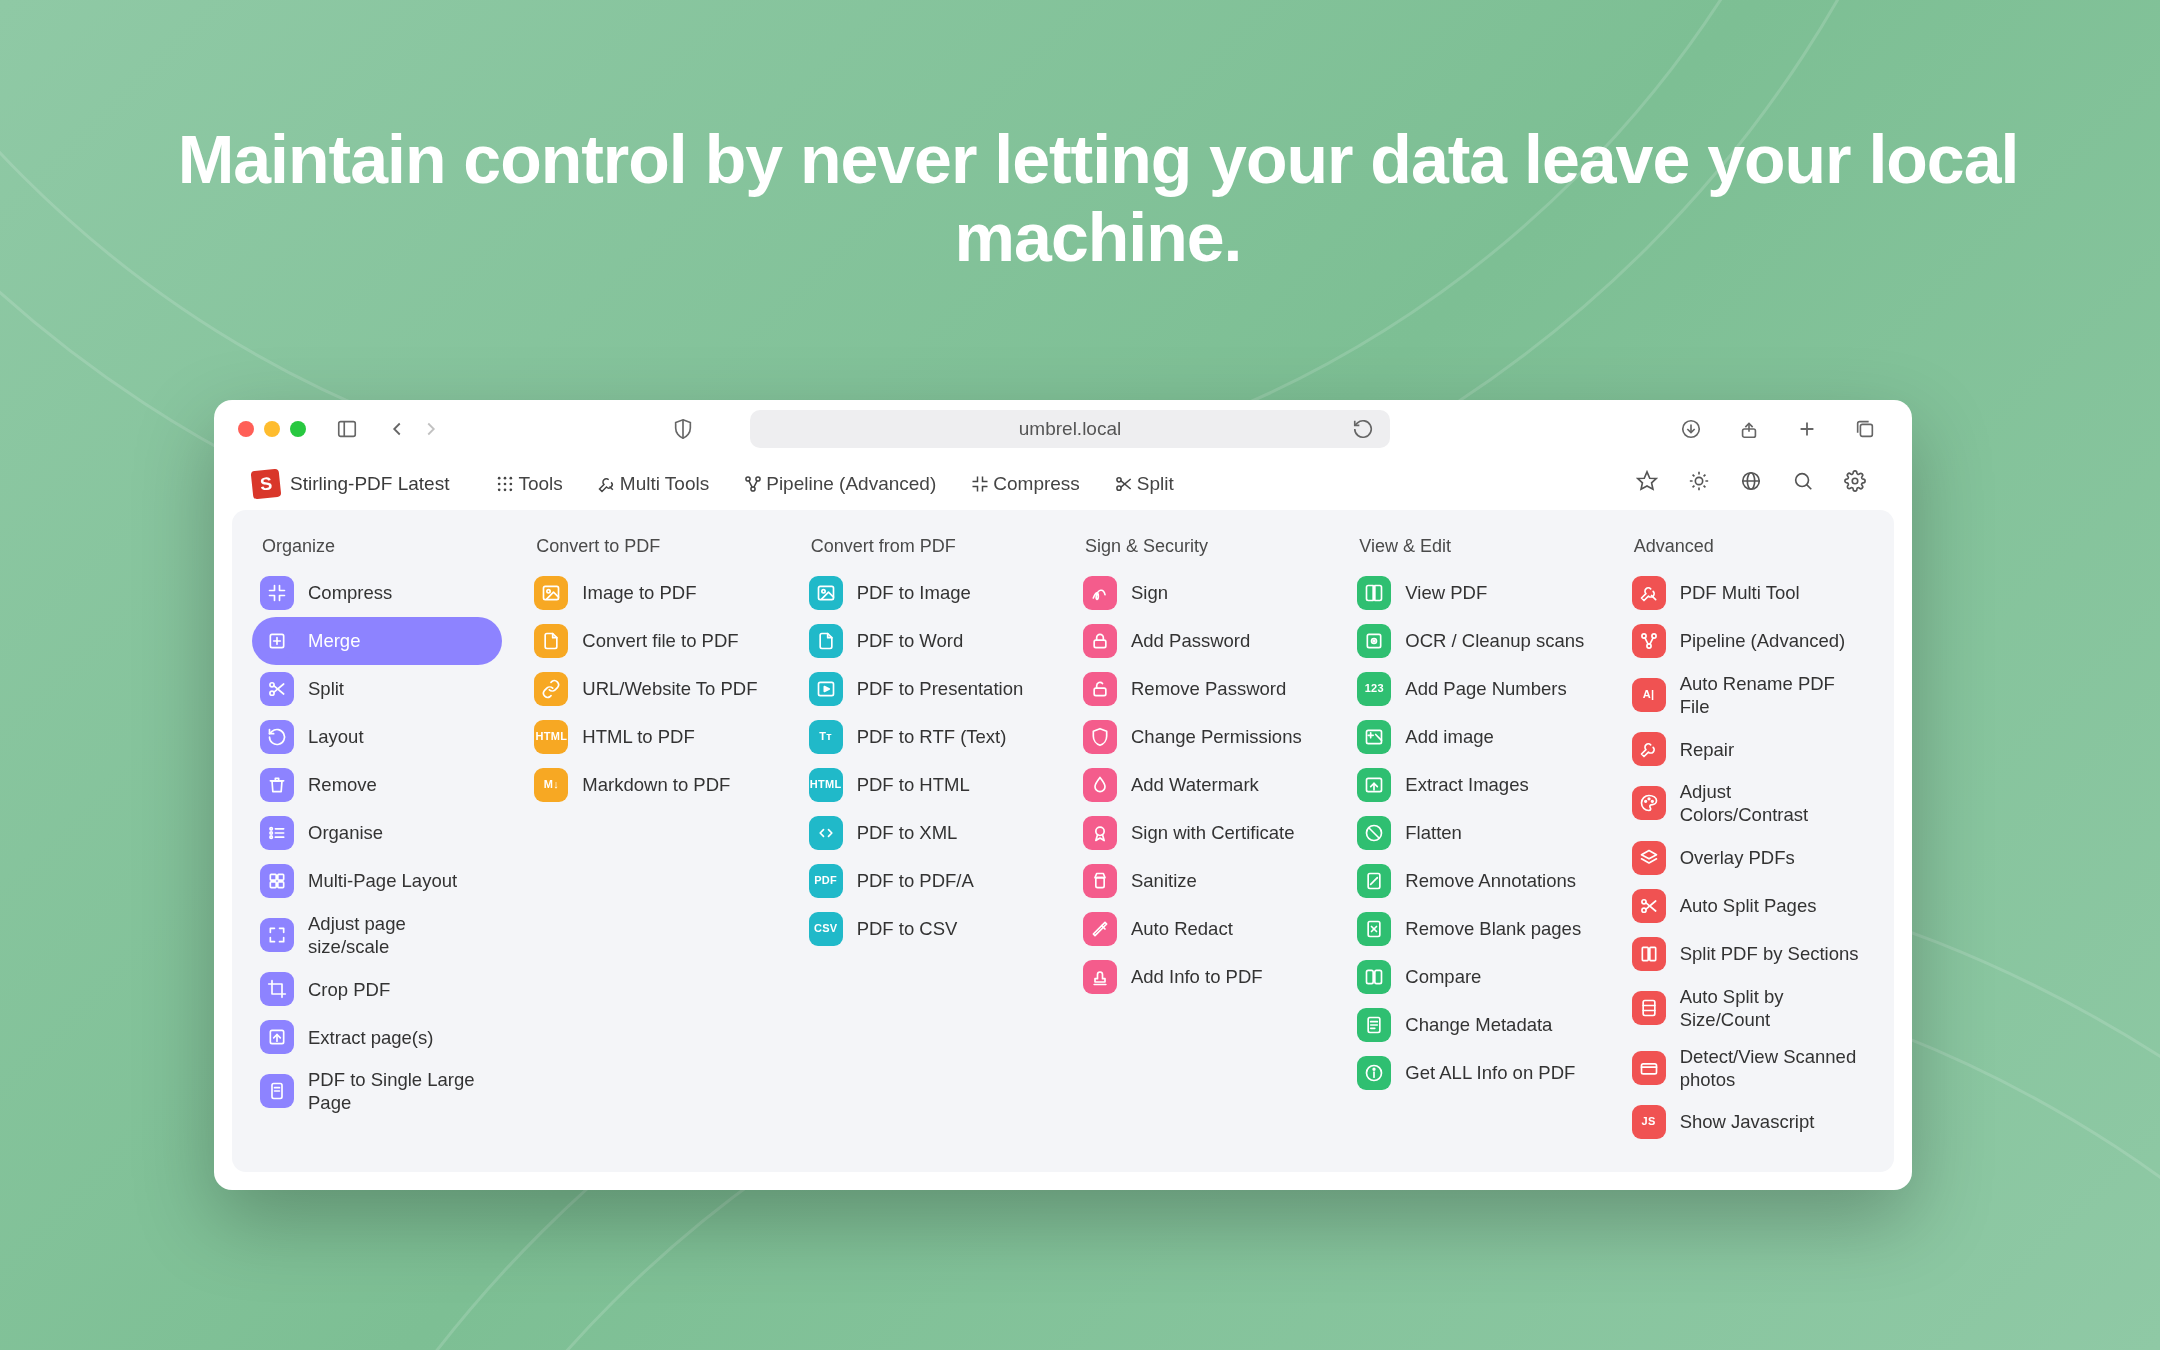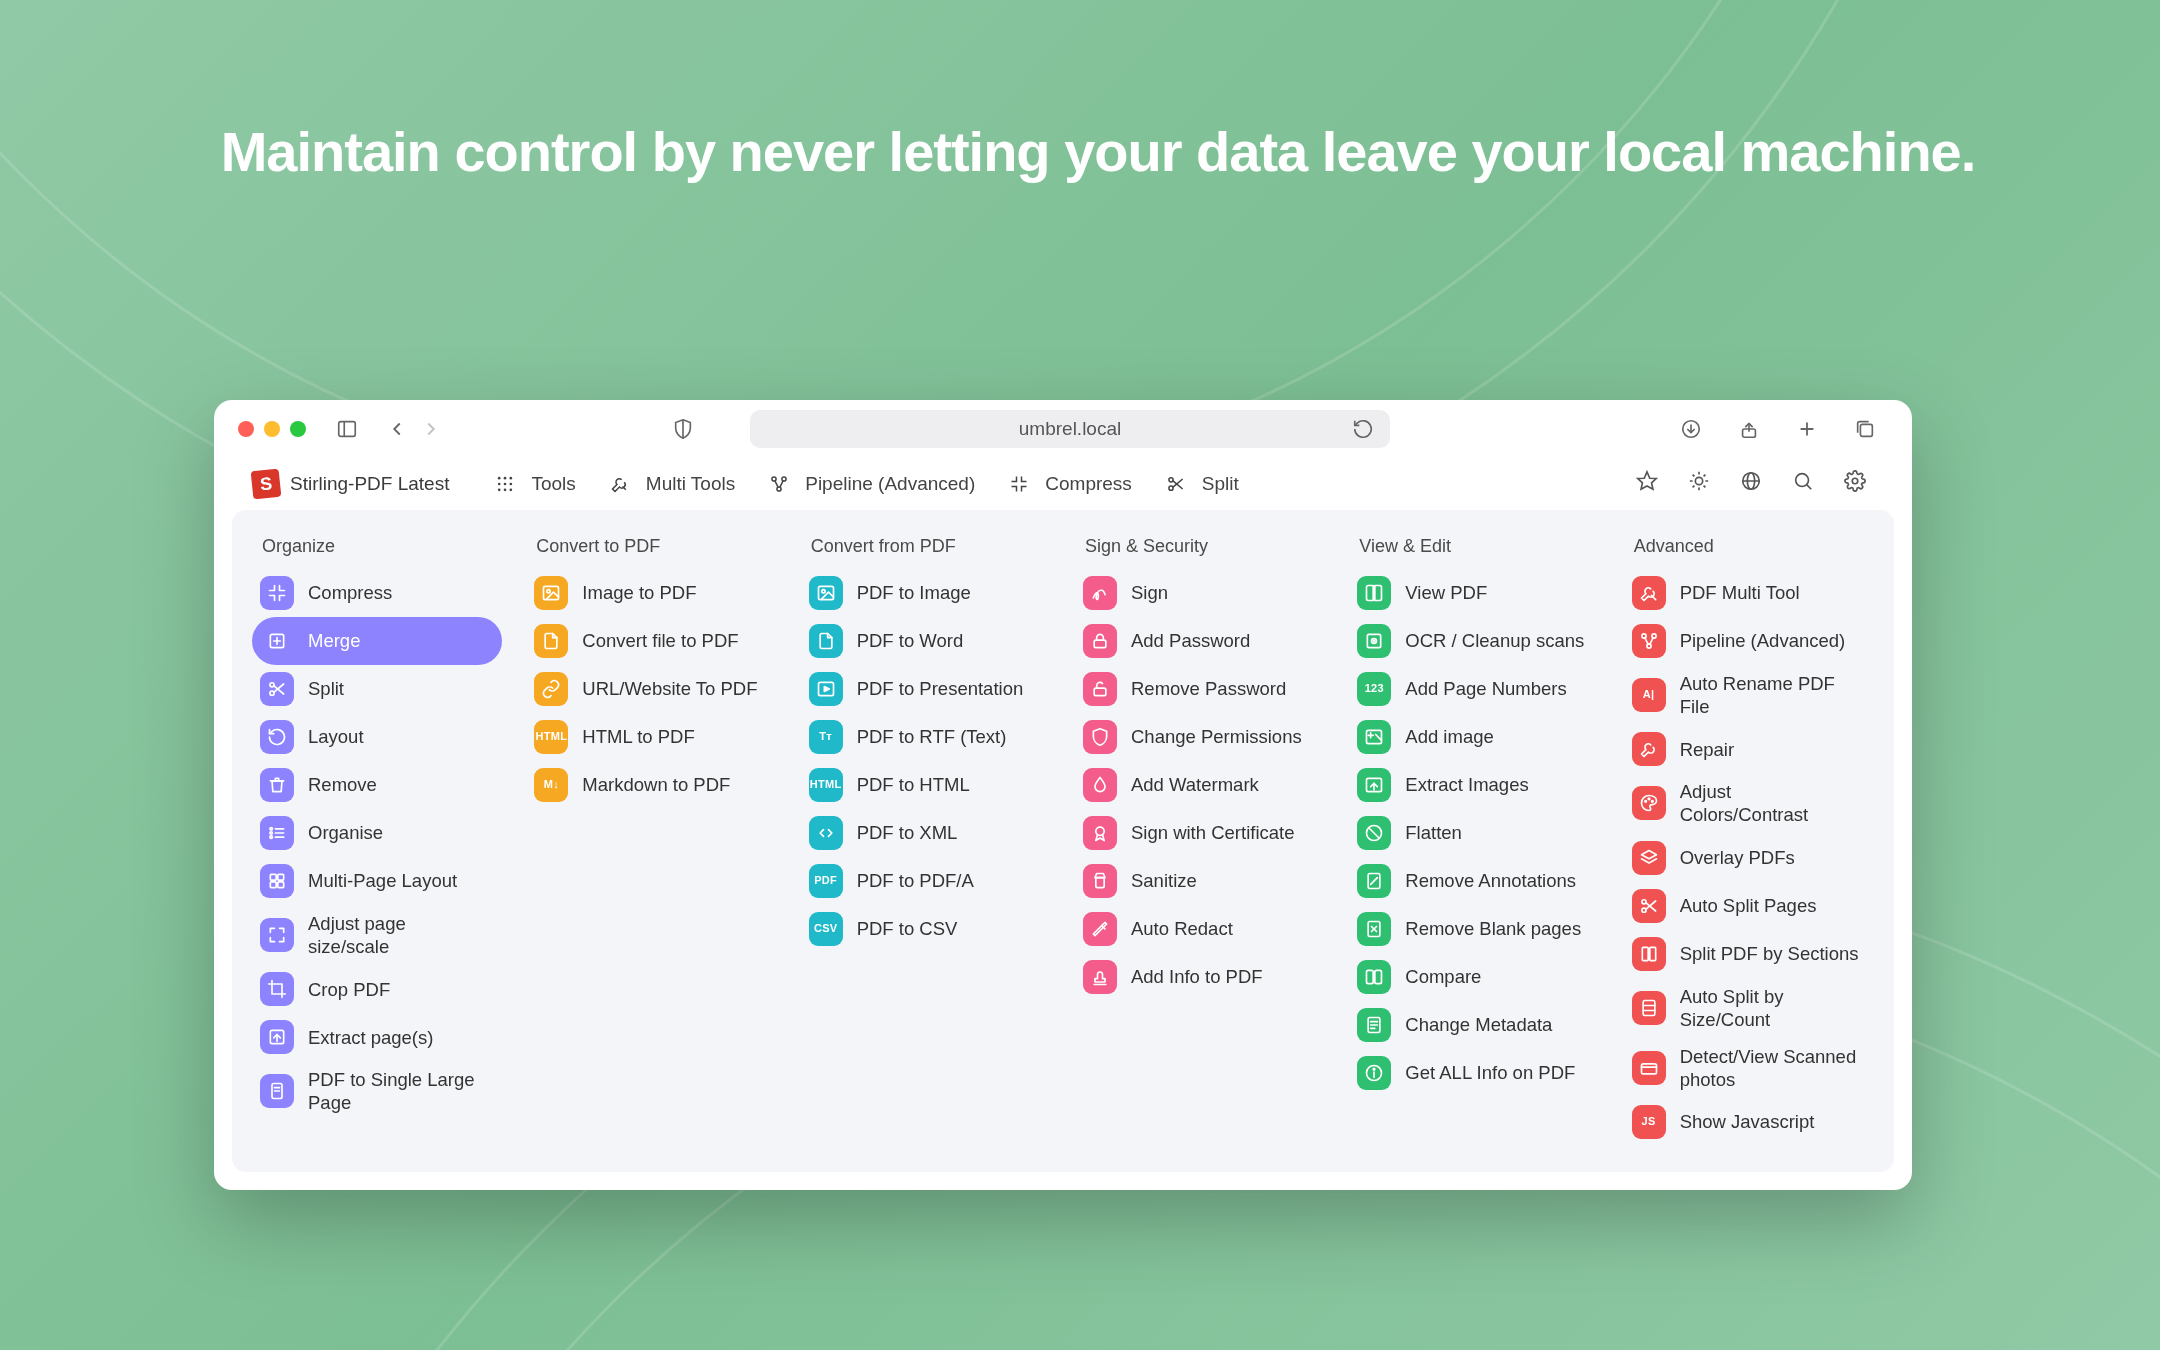--- a/index.html
+++ b/index.html
@@ -19,21 +19,21 @@
 .swirl.s1 { width: 2400px; height: 2400px; top: -1800px; left: -400px; }
 .swirl.s2 { width: 2200px; height: 2200px; top: -1700px; left: -300px; }
 .swirl.s3 { width: 2600px; height: 2600px; bottom: -2100px; right: -600px; }
 .swirl.s4 { width: 2400px; height: 2400px; bottom: -2000px; right: -500px; }
 .headline {
   position: absolute;
   top: 120px;
   left: 0; right: 0;
   text-align: center;
   color: #fff;
-  font-size: 56px;
+  font-size: 68px;
   font-weight: 700;
   line-height: 1.15;
   letter-spacing: -1px;
   padding-left: 36px;
 }
 .browser {
   position: absolute;
   top: 400px;
   left: 214px;
   width: 1698px;
@@ -87,21 +87,21 @@
   color: #3a3a3a;
   font-size: 19px;
 }
 .brand { display: flex; align-items: center; gap: 10px; font-weight: 500; margin-right: 12px;}
 .brand-icon {
   width: 28px; height: 28px; background: #d9372a; border-radius: 4px;
   display: flex; align-items: center; justify-content: center;
   color: #fff; font-weight: 700; font-size: 18px;
   transform: rotate(-6deg);
 }
-.nav-item { display: flex; align-items: center; gap: 16px; color: #444; }
+.nav-item { display: flex; align-items: center; gap: 3px; color: #444; }
 .nav-item svg { width: 20px; height: 20px; }
 .app-nav .spacer { flex: 1; }
 .util-icons { display: flex; gap: 30px; color: #555; margin-right: 8px; }
 .util-icons svg { width: 22px; height: 22px; }
 
 .content {
   flex: 1;
   background: #f4f5f8;
   margin: 0 18px 18px 18px;
   border-radius: 14px;

